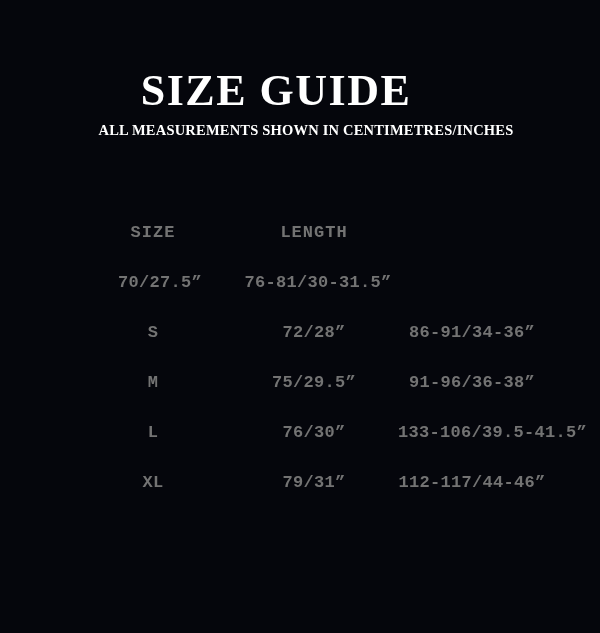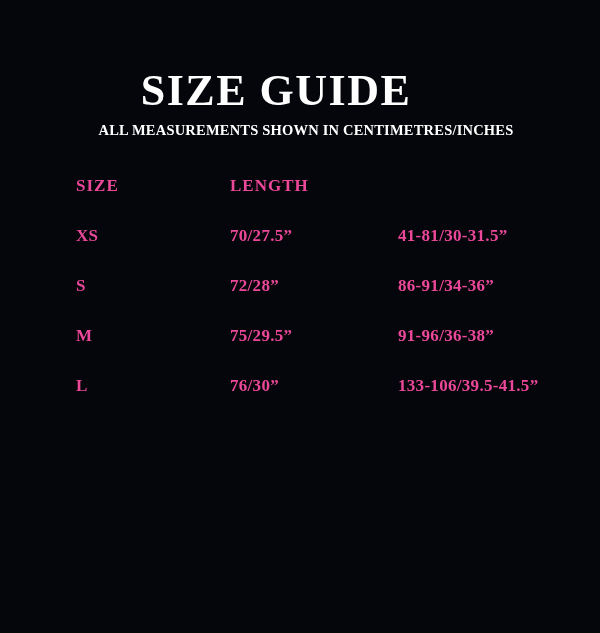--- a/index.html
+++ b/index.html
@@ -54,29 +54,30 @@
   }
   .row {
     display: flex;
     align-items: baseline;
     height: 50px;
   }
   .row.header {
     height: 50px;
   }
   .cell {
-    font-family: Liberation Serif, serif;
+    font-family: Liberation Mono, monospace;
     font-weight: bold;
-    color: #ec4899;
+    color: #737373;
     font-size: 17px;
     letter-spacing: 0.3px;
     white-space: nowrap;
+    text-align: center;
   }
   .col-size { width: 154px; }
-  .col-length { width: 168px; }
+  .col-length { width: 168px; margin-top: 47px; }
   .col-chest { width: 148px; }
   .row.header .cell {
     font-size: 17px;
     letter-spacing: 1px;
   }
   .row.data .cell {
     font-size: 17px;
   }
 </style>
 </head>
@@ -89,38 +90,42 @@
   <div class="subtitle">ALL MEASUREMENTS SHOWN IN CENTIMETRES/INCHES</div>
 
   <div class="table">
 
     <div class="row header">
       <div class="cell col-size">SIZE</div>
       <div class="cell col-length">LENGTH</div>
     </div>
 
     <div class="row data">
-      <div class="cell col-size">XS</div>
       <div class="cell col-length">70/27.5”</div>
-      <div class="cell col-chest">41-81/30-31.5”</div>
+      <div class="cell col-chest">76-81/30-31.5”</div>
     </div>
 
     <div class="row data">
       <div class="cell col-size">S</div>
       <div class="cell col-length">72/28”</div>
       <div class="cell col-chest">86-91/34-36”</div>
     </div>
 
     <div class="row data">
       <div class="cell col-size">M</div>
       <div class="cell col-length">75/29.5”</div>
       <div class="cell col-chest">91-96/36-38”</div>
     </div>
 
     <div class="row data">
       <div class="cell col-size">L</div>
       <div class="cell col-length">76/30”</div>
       <div class="cell col-chest">133-106/39.5-41.5”</div>
     </div>
 
+    <div class="row data">
+      <div class="cell col-size">XL</div>
+      <div class="cell col-length">79/31”</div>
+      <div class="cell col-chest">112-117/44-46”</div>
+    </div>
 
   </div>
 </div>
 
 </body></html>

